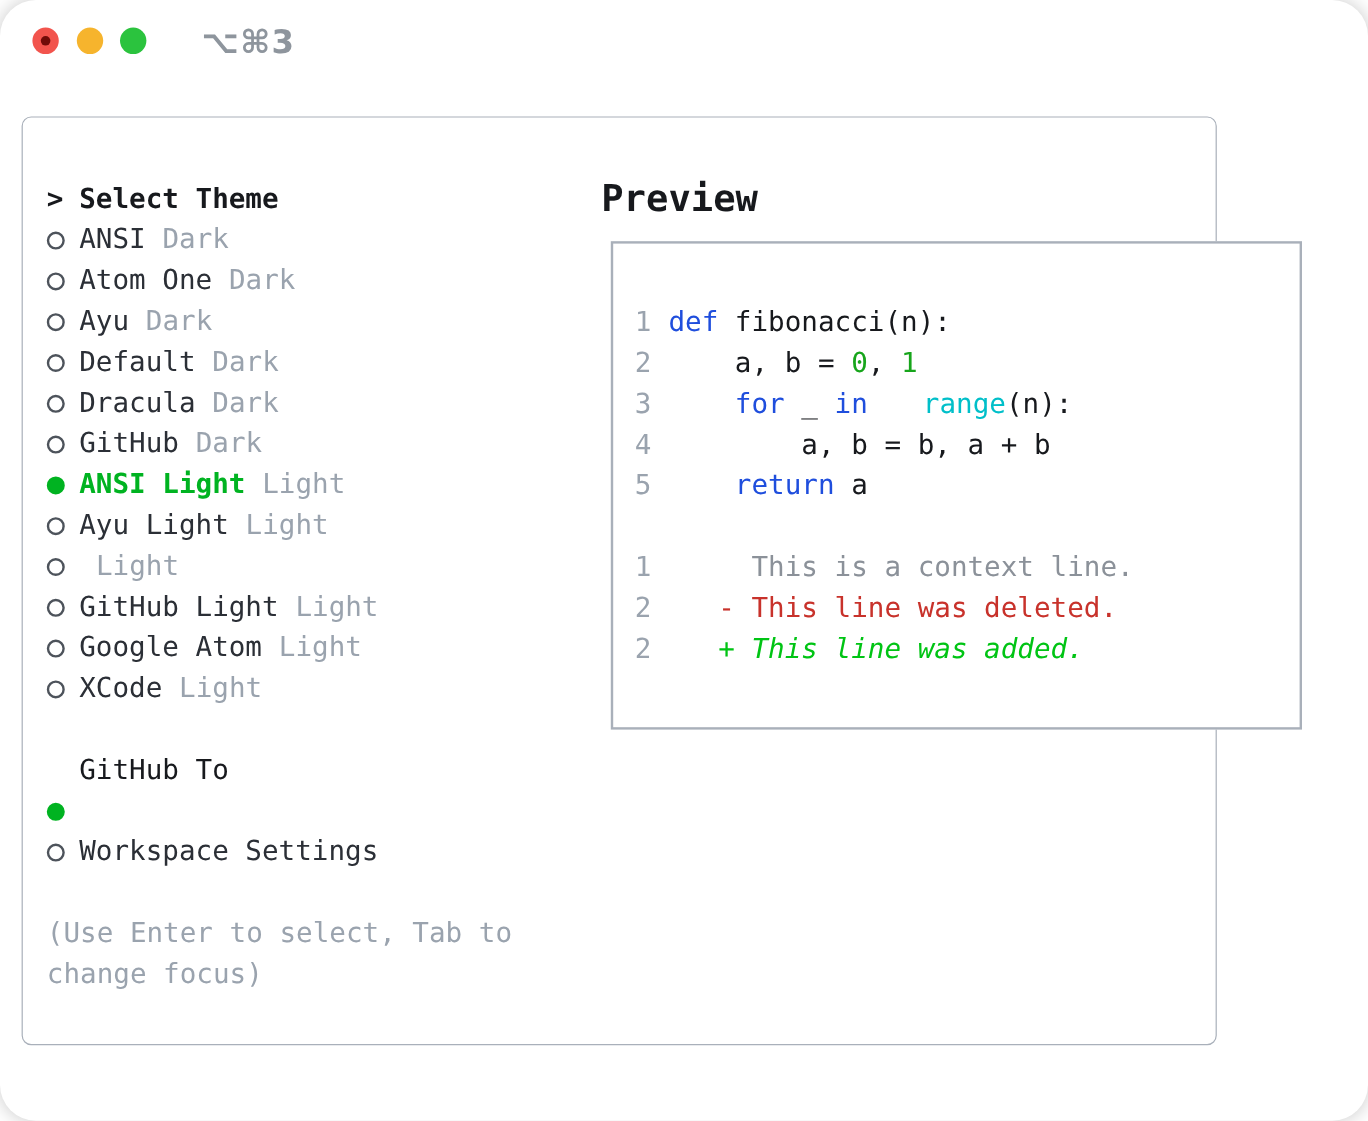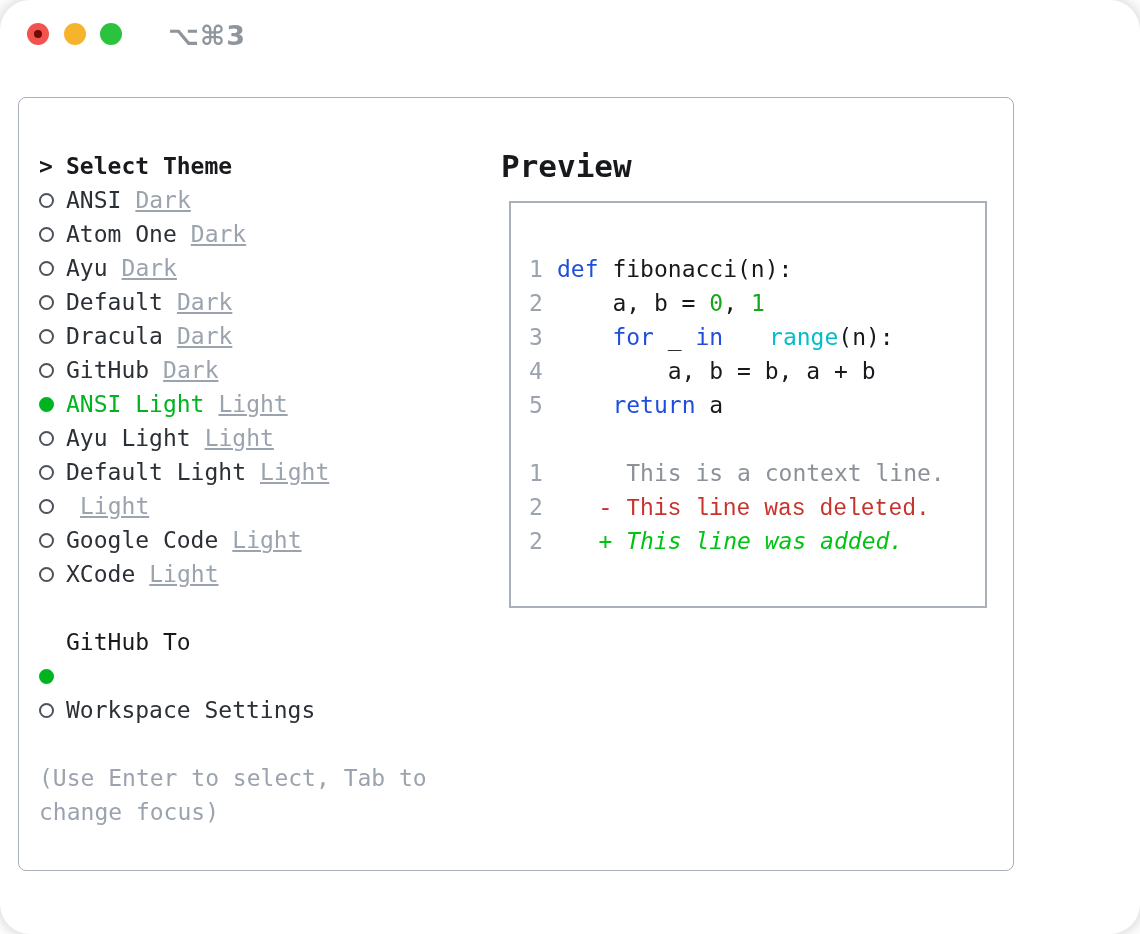--- a/index.html
+++ b/index.html
@@ -25,37 +25,37 @@
     font-weight:bold;font-size:27px;color:var(--titlebar_gray);letter-spacing:1px;}
   
   .main-box{position:absolute;left:18px;top:97px;width:996px;height:774px;background:#fff;
     border:1.5px solid var(--border_gray);border-radius:8px;}
   .left-col{position:absolute;left:20px;top:51px;font-size:23px;line-height:34px;color:var(--item_text);}
   .row{display:flex;height:34px;align-items:center;}
   .marker{display:inline-block;width:27px;flex:0 0 27px;color:var(--text_dark);}
   .bold{font-weight:bold;color:var(--text_dark);}
   .radio{display:block;width:15px;height:15px;border:2px solid var(--radio_outline);border-radius:50%;}
   .selected .radio{background:var(--accent_green);border-color:var(--accent_green);}
-  .selected .label{color:var(--accent_green);}
-  .variant{color:var(--muted_gray);padding-left:14px;text-decoration:underline;}
+  .selected .label{color:var(--accent_green);font-weight:bold;}
+  .variant{color:var(--muted_gray);padding-left:14px;}
   .spacer34{height:34px;}
   .hint{width:435px;color:var(--muted_gray);}
   
   .preview-header{position:absolute;left:482px;top:51px;font-size:31px;line-height:34px;}
-  .preview-box{position:absolute;left:490px;top:103px;width:478px;height:407px;border:2px solid var(--border_gray);background:#fff;}
+  .preview-box{position:absolute;left:490px;top:103px;width:576px;height:407px;border:2px solid var(--border_gray);background:#fff;}
   .code{position:absolute;left:18px;top:49px;font-size:23px;line-height:34px;white-space:pre;color:var(--text_dark);}
   .cline{height:34px;}
   .ln{display:inline-block;width:28px;color:var(--muted_gray);}
   .code-gap{height:34px;}
   .seg-plain{color:var(--text_dark);}
   .seg-keyword{color:var(--keyword_blue);}
   .seg-builtin{color:var(--builtin_cyan);margin-left:32px;}
   .seg-number{color:var(--number_green);}
   .seg-context{color:var(--context_gray);text-align:center;}
-  .seg-deleted{color:var(--diff_red);font-family:Liberation Mono, monospace;}
+  .seg-deleted{color:var(--diff_red);}
   .seg-added{color:var(--diff_added_green);font-style:italic;}
 </style>
 </head>
 <body>
 
 <div class="window">
 
   <span class="light red">
       <span class="dot"></span>
     </span>
@@ -124,34 +124,34 @@
             <span class="marker">
               <span class="radio"></span>
             </span>
             <span class="label">Ayu Light</span>
             <span class="variant">Light</span>
           </div>
           <div class="row">
             <span class="marker">
               <span class="radio"></span>
             </span>
-            <span class="label">Default Light</span>
             <span class="variant">Light</span>
           </div>
           <div class="row">
             <span class="marker">
               <span class="radio"></span>
             </span>
+            <span class="label">GitHub Light</span>
             <span class="variant">Light</span>
           </div>
           <div class="row">
             <span class="marker">
               <span class="radio"></span>
             </span>
-            <span class="label">Google Code</span>
+            <span class="label">Google Atom</span>
             <span class="variant">Light</span>
           </div>
           <div class="row">
             <span class="marker">
               <span class="radio"></span>
             </span>
             <span class="label">XCode</span>
             <span class="variant">Light</span>
           </div>
         </div>

